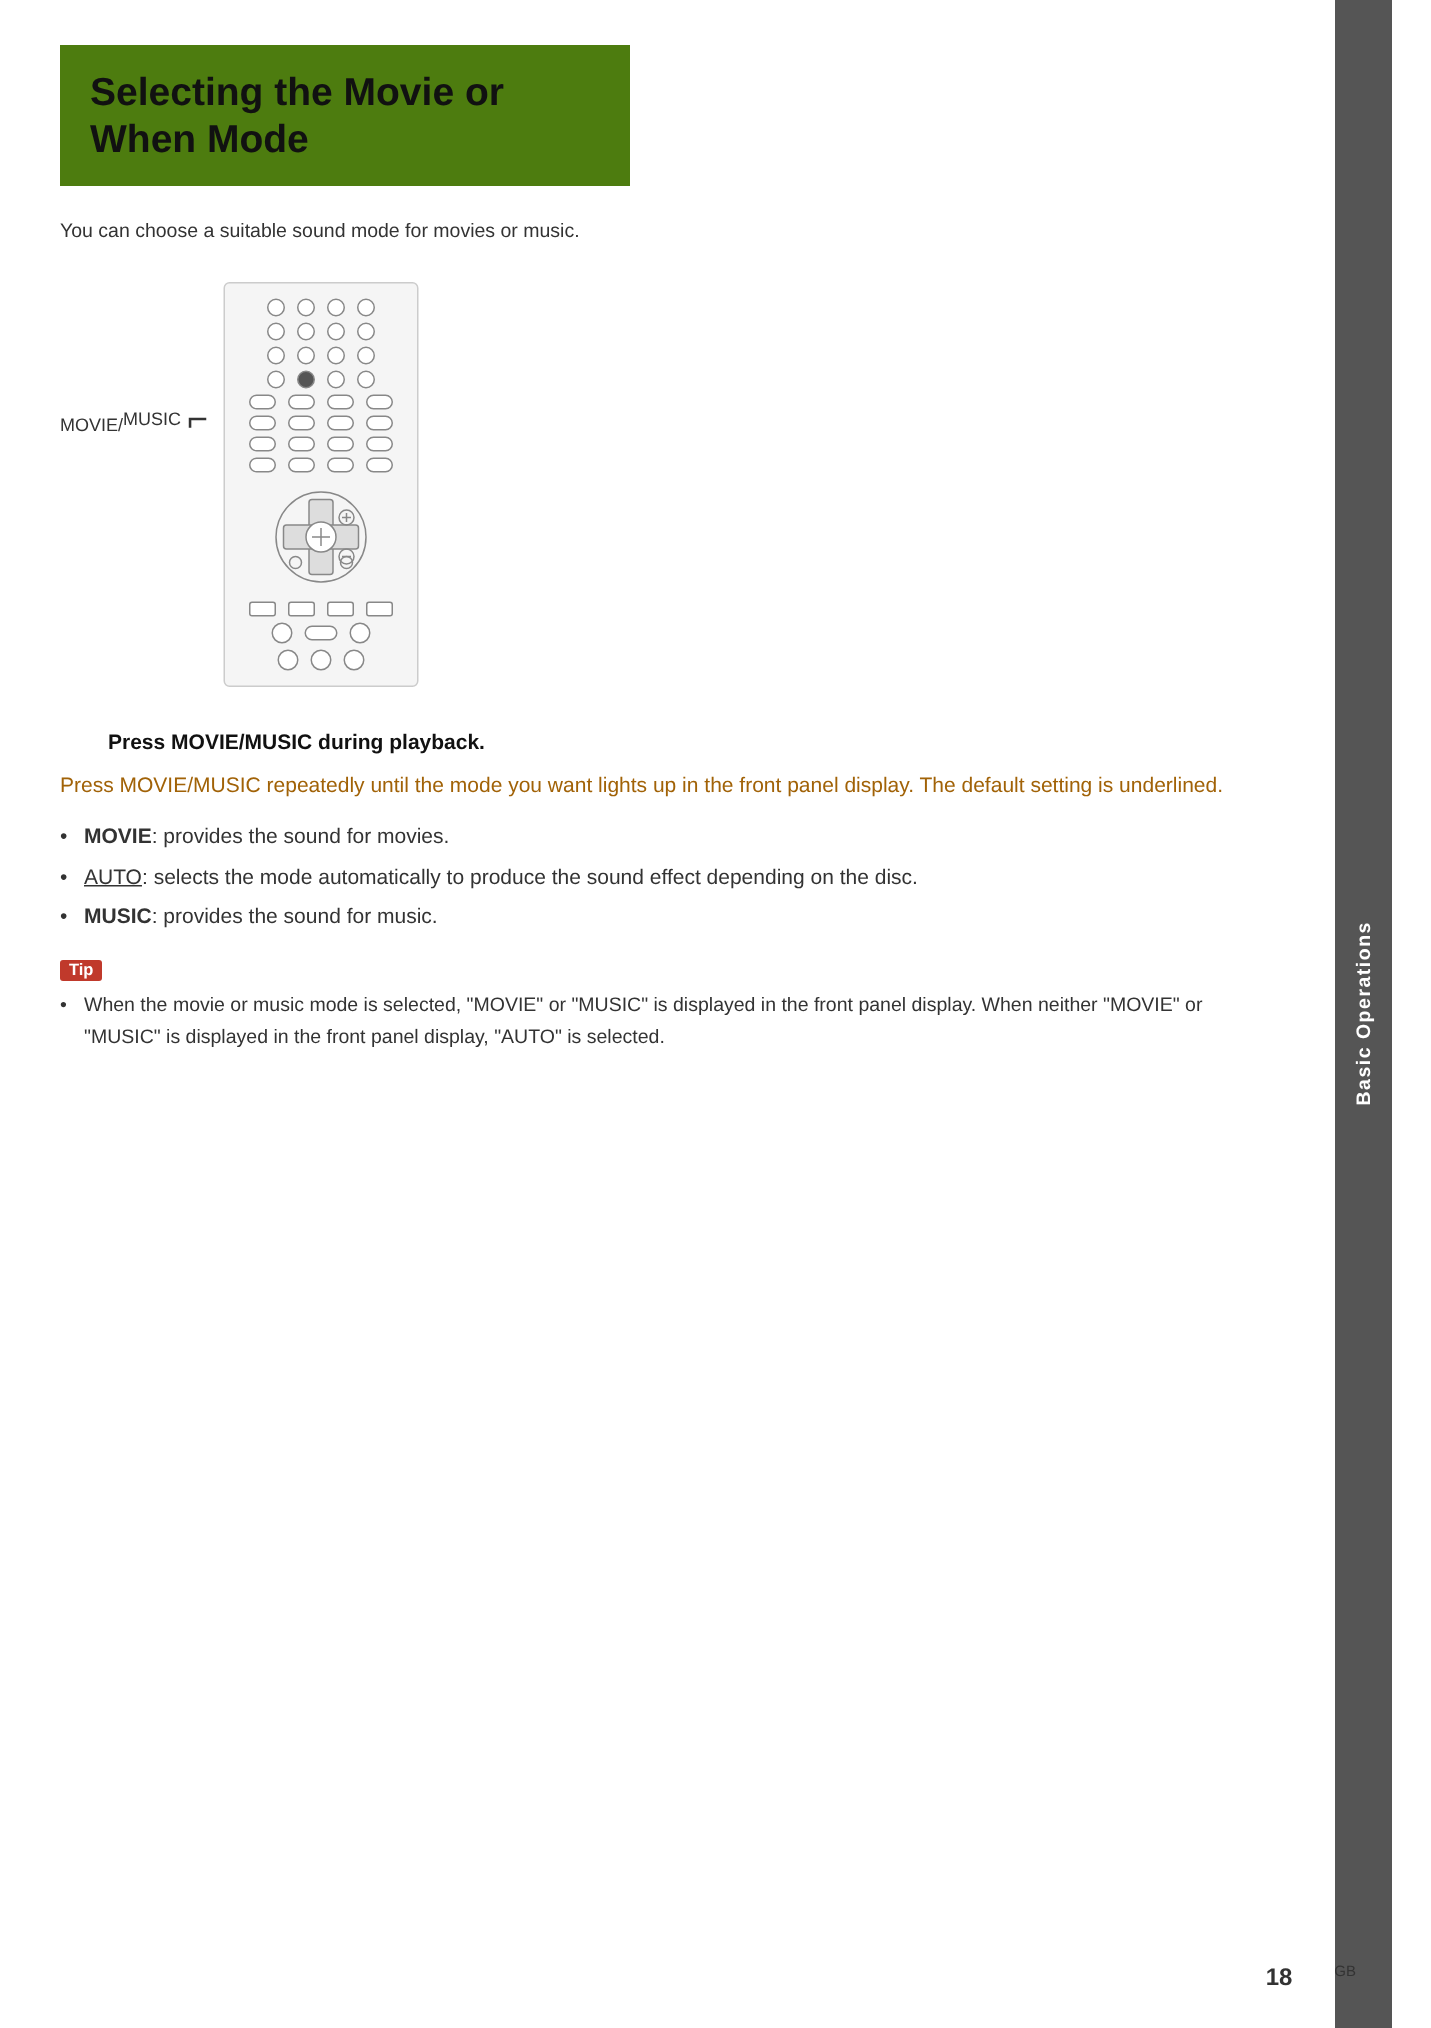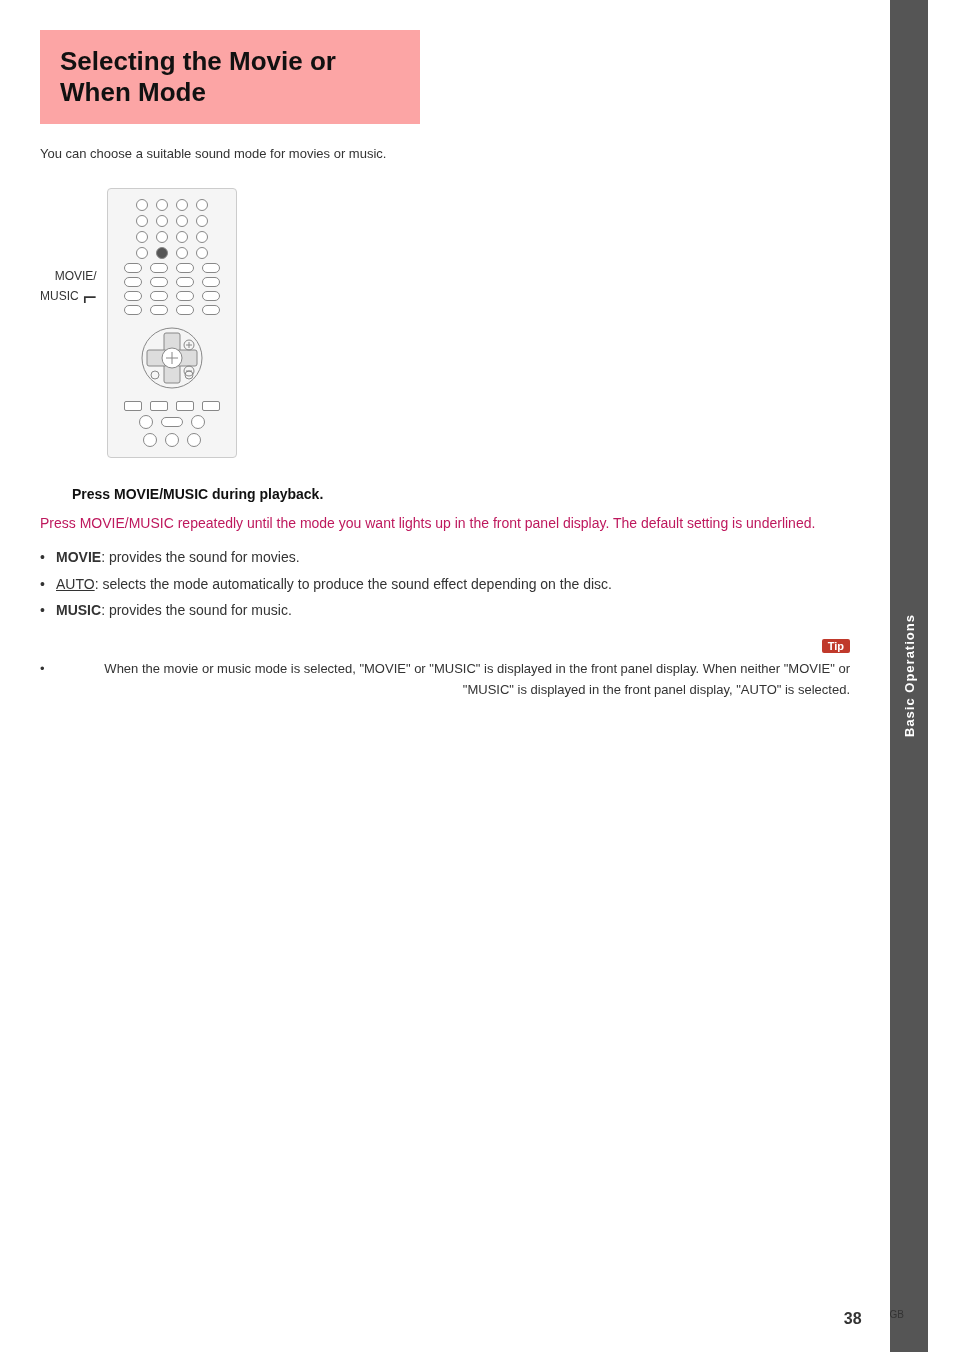--- a/index.html
+++ b/index.html
@@ -40,21 +40,21 @@
     .sidebar-label {
       color: #fff;
       font-size: 13px;
       letter-spacing: 1px;
       font-weight: bold;
       white-space: nowrap;
     }
 
     
     .title-box {
-      background: #fca5a5;
+      background: #4d7c0f;
       padding: 16px 20px 16px 20px;
       margin-bottom: 20px;
       display: inline-block;
       min-width: 380px;
     }
 
     .title-box h1 {
       font-size: 26px;
       font-weight: bold;
       color: #111;
@@ -70,21 +70,21 @@
 
     
     .remote-area {
       display: flex;
       align-items: flex-start;
       margin-bottom: 28px;
     }
 
     .remote-label-area {
       display: flex;
-      flex-direction: column;
+      flex-direction: row;
       align-items: flex-end;
       margin-right: 10px;
       margin-top: 80px;
       font-size: 12px;
       color: #333;
       line-height: 1.4;
     }
 
     .remote-label-line {
       white-space: nowrap;
@@ -172,21 +172,21 @@
     .step-heading {
       font-weight: bold;
       font-size: 14px;
       margin-bottom: 10px;
       color: #111;
       padding-left: 32px;
     }
 
     .step-desc {
       font-size: 14px;
-      color: #be185d;
+      color: #a16207;
       line-height: 1.6;
       margin-bottom: 12px;
     }
 
     .bullet-list {
       list-style: none;
       margin-left: 0;
       margin-bottom: 16px;
     }
 
@@ -204,21 +204,20 @@
       position: absolute;
       left: 0;
     }
 
     .underline-text {
       text-decoration: underline;
     }
 
     
     .tip-box {
-      text-align: right;
     }
 
     .tip-label {
       display: inline-block;
       background: #c0392b;
       color: #fff;
       font-size: 11px;
       font-weight: bold;
       padding: 1px 6px;
       border-radius: 2px;
@@ -411,14 +410,14 @@
       </div>
     </div>
   </div>
 
   <div class="right-sidebar">
     <span class="sidebar-label">Basic Operations</span>
   </div>
 </div>
 
 <div class="page-number">
-  <span>38</span><sup>GB</sup>
+  <span>18</span><sup>GB</sup>
 </div>
 
 </body></html>

